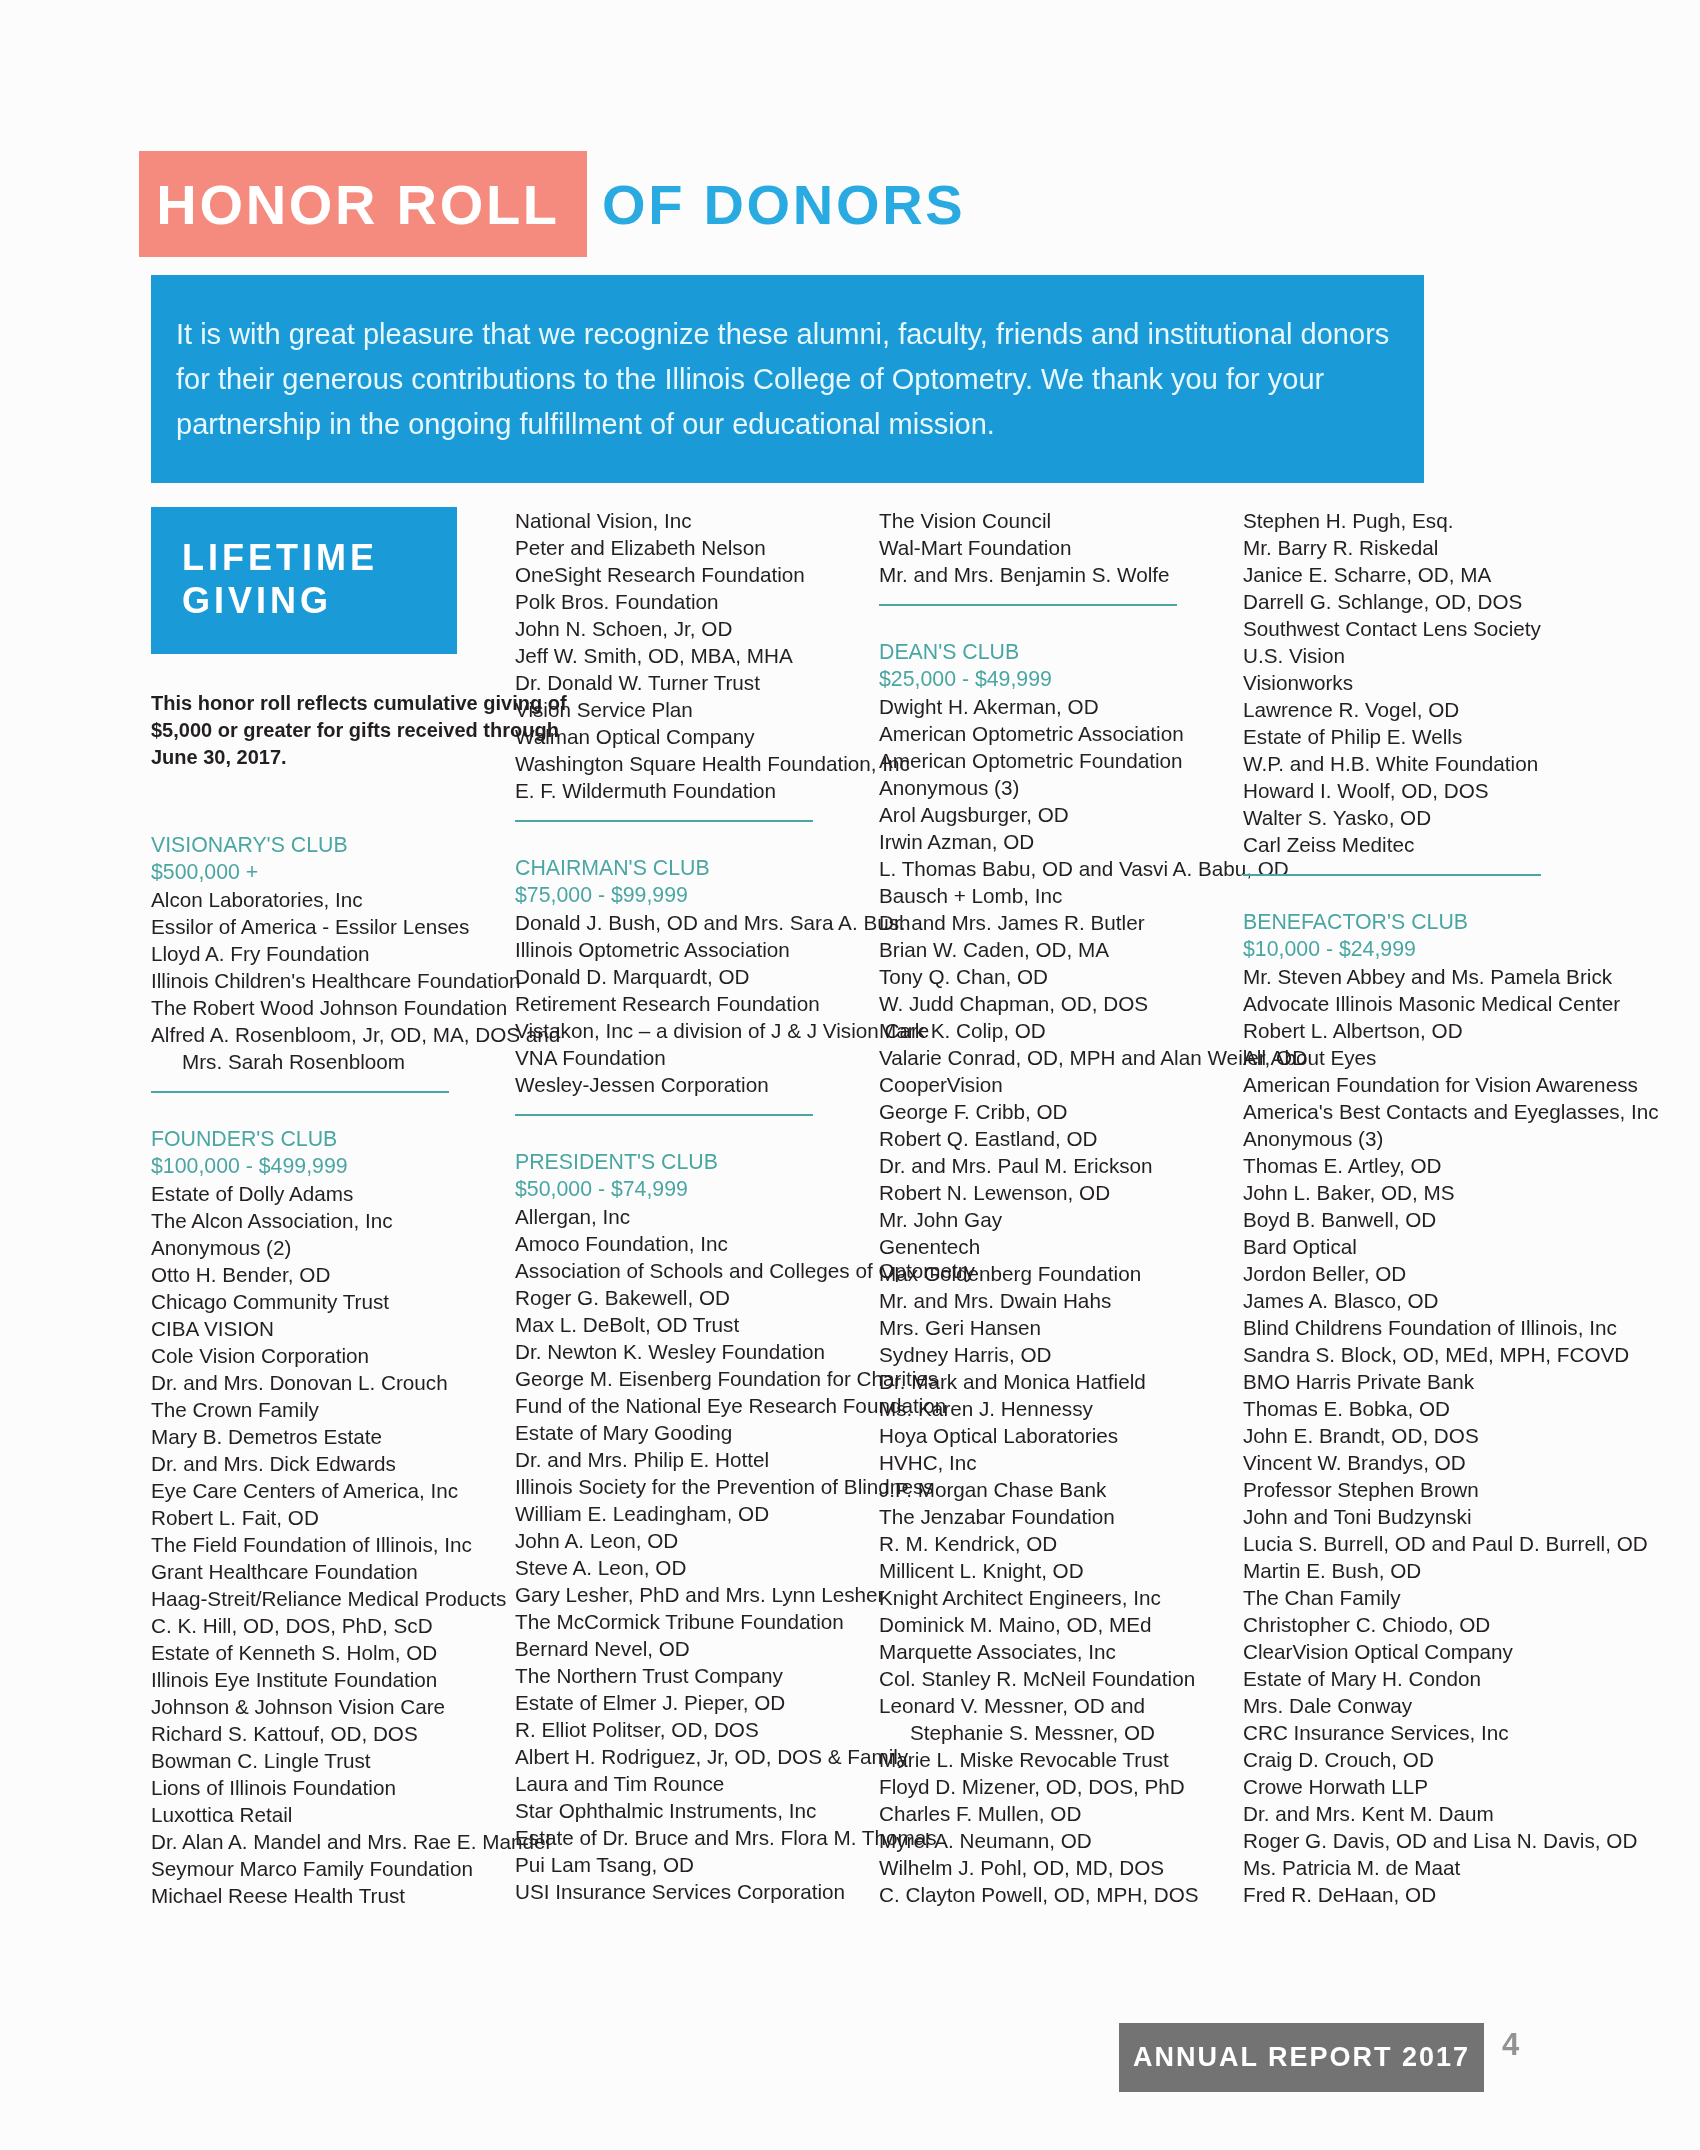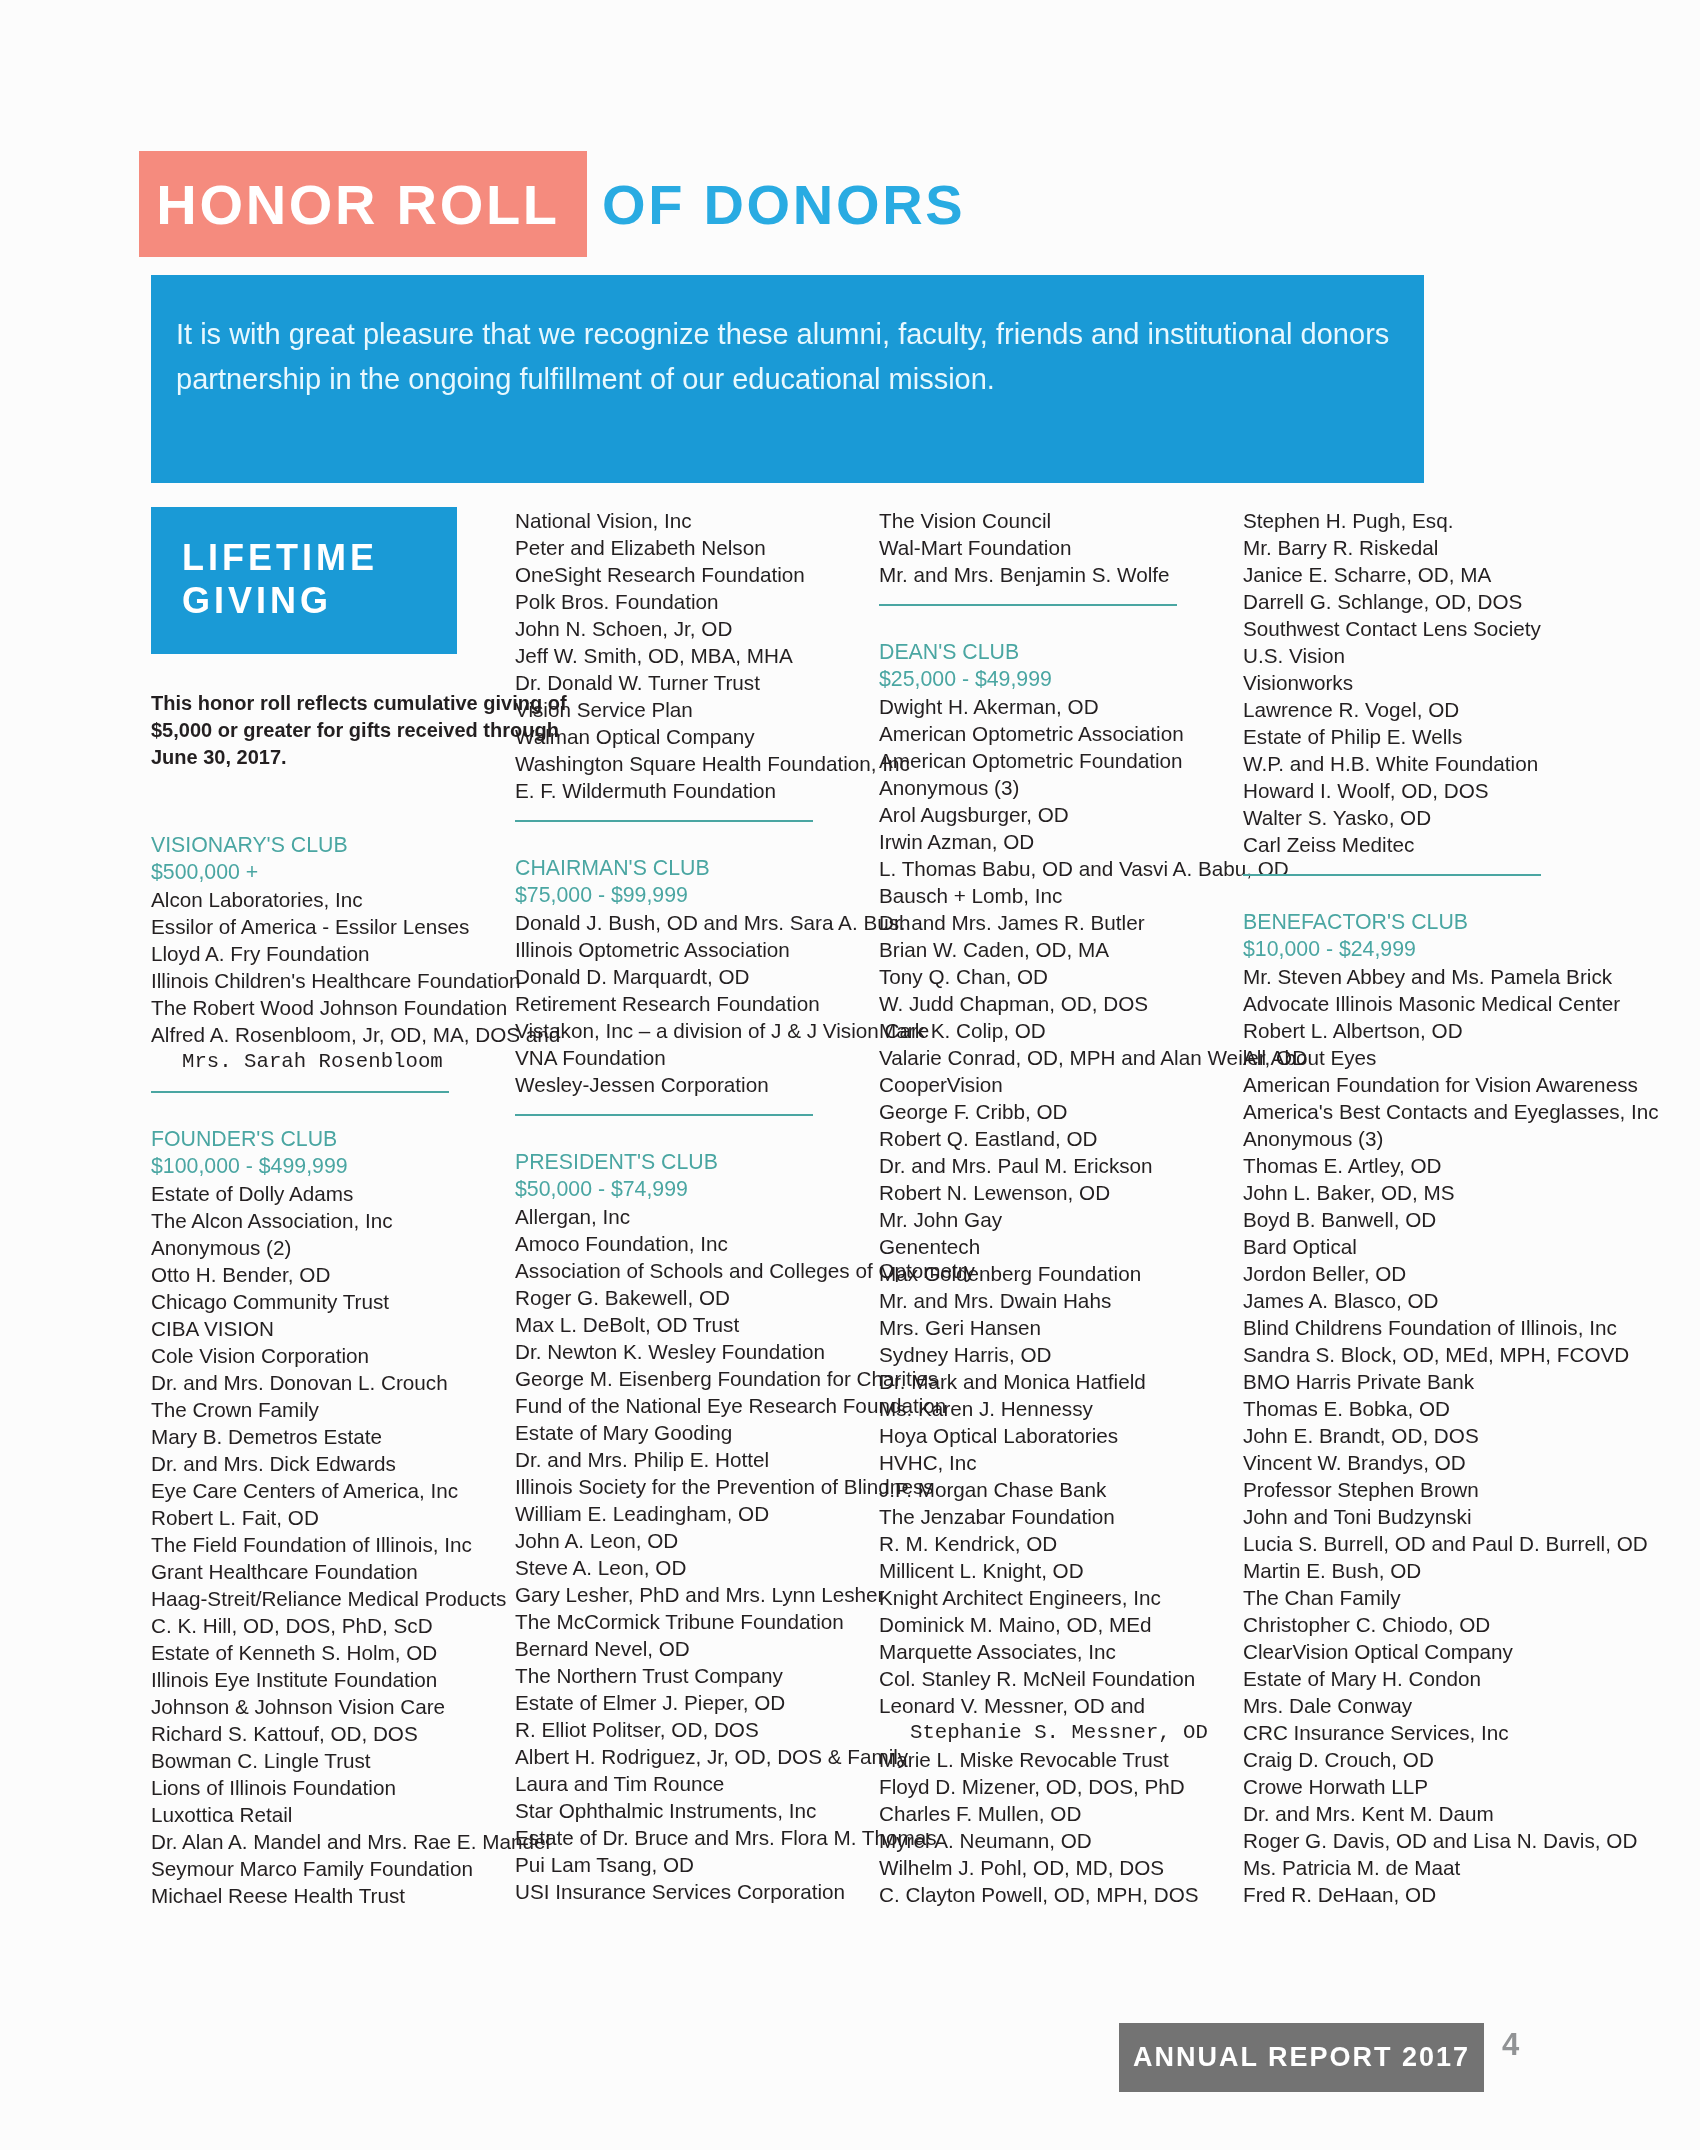--- a/index.html
+++ b/index.html
@@ -69,21 +69,21 @@
   .col { min-width:0; }
   .col:first-child { padding-top:325px; }
 
   .club-title, .club-range {
     color:#4AA6A2; font-size:21.3px; line-height:27px; white-space:nowrap;
   }
   .donor-list { list-style:none; margin:0; padding:0; }
   .donor {
     font-size:20.7px; line-height:27px; color:#231F20; white-space:nowrap;
   }
-  .donor.indent { padding-left:31px;font-family:Liberation Mono, monospace; }
+  .donor.indent { padding-left:31px; }
   .divider {
     border-top:2px solid #4AA6A2; width:298px;
     margin:16px 0 33px 0; height:0;
   }
 
   
   .footer-badge {
     position:absolute; left:1119px; top:2023px; width:365px; height:69px;
     background:#737373; display:flex; align-items:center; justify-content:center;
   }
@@ -103,20 +103,21 @@
   <div class="hdr-coral">
     <span class="t1">HONOR ROLL</span>
   </div>
   <div class="hdr-cyan">
     <span class="t2">OF DONORS</span>
   </div>
 
   <div class="intro-box">
     <div class="lines">
       <div class="line">It is with great pleasure that we recognize these alumni, faculty, friends and institutional donors</div>
+      <div class="line">for their generous contributions to the Illinois College of Optometry. We thank you for your</div>
       <div class="line">partnership in the ongoing fulfillment of our educational mission.</div>
     </div>
   </div>
 
   <div class="lifetime-box">
     <div class="lines">
       <div class="lt">LIFETIME</div>
       <div class="lt">GIVING</div>
     </div>
   </div>

